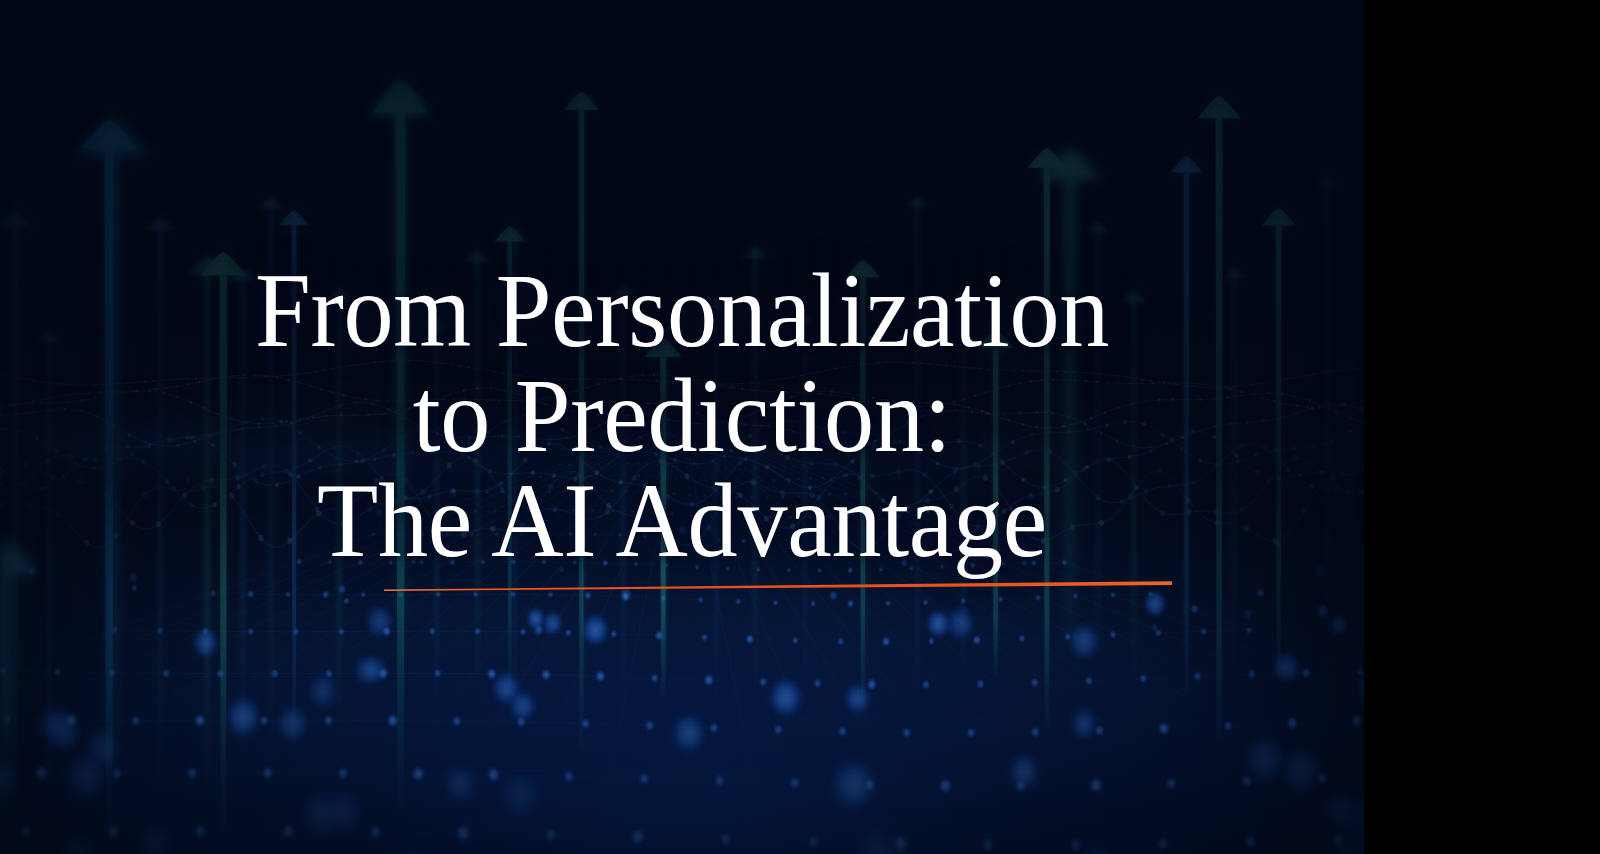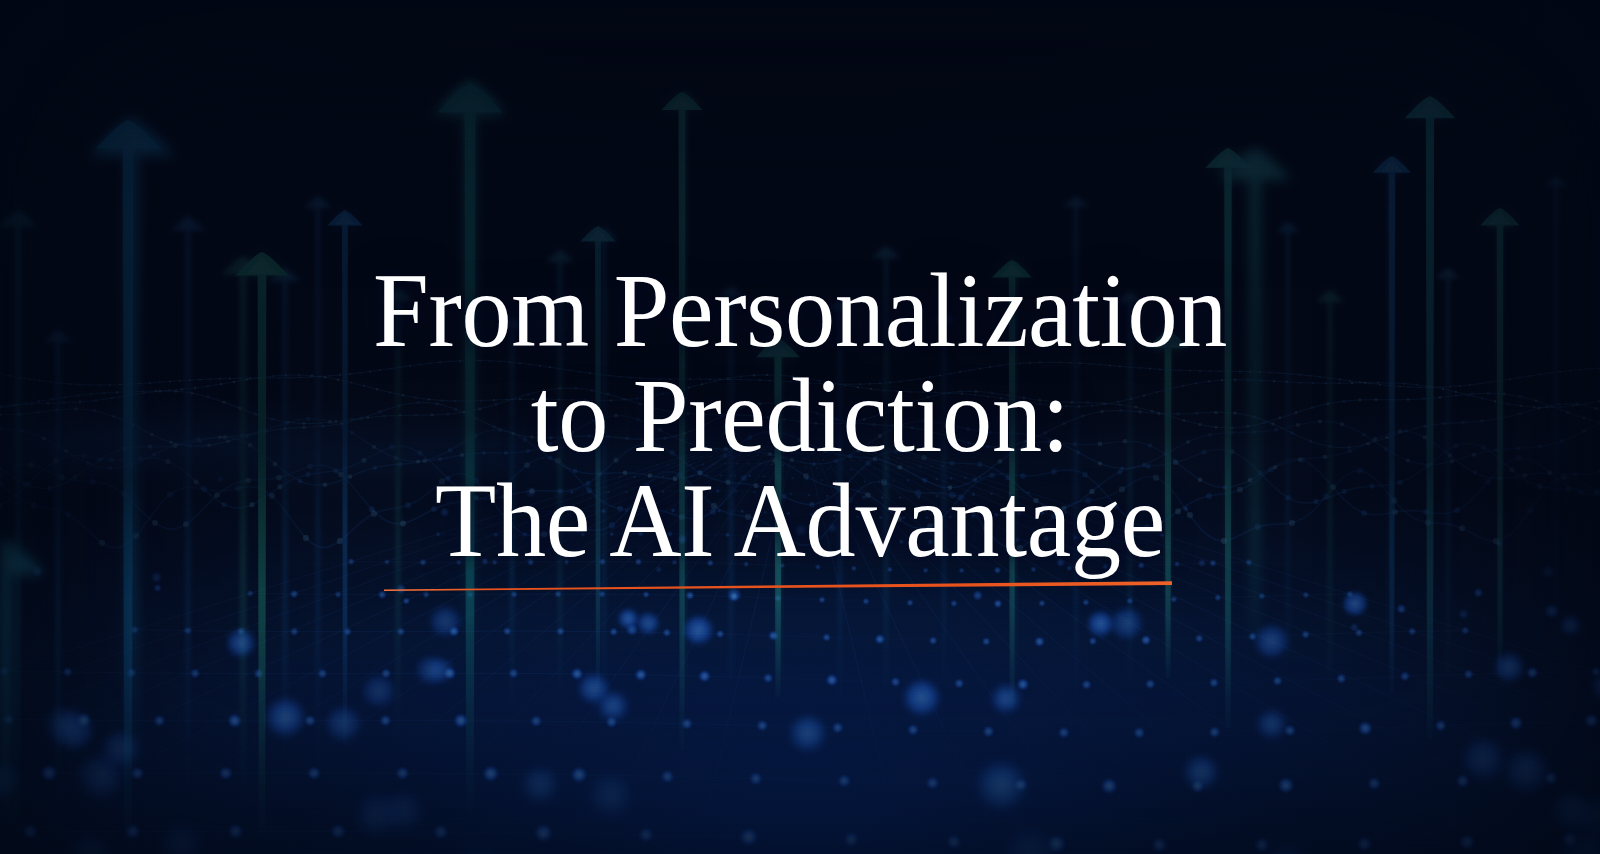--- a/index.html
+++ b/index.html
@@ -8,21 +8,21 @@
     padding: 0;
     background: #000;
   }
   body {
     font-family: "Liberation Serif", "DejaVu Serif", serif;
   }
 
   
   #hero-banner {
     position: relative;
-    width: 1600px;
+    width: 1364px;
     height: 854px;
     overflow: hidden;
     background: #d946ef;
     isolation: isolate;
   }
 
   
   .bg-layer {
     position: absolute;
     inset: 0;

